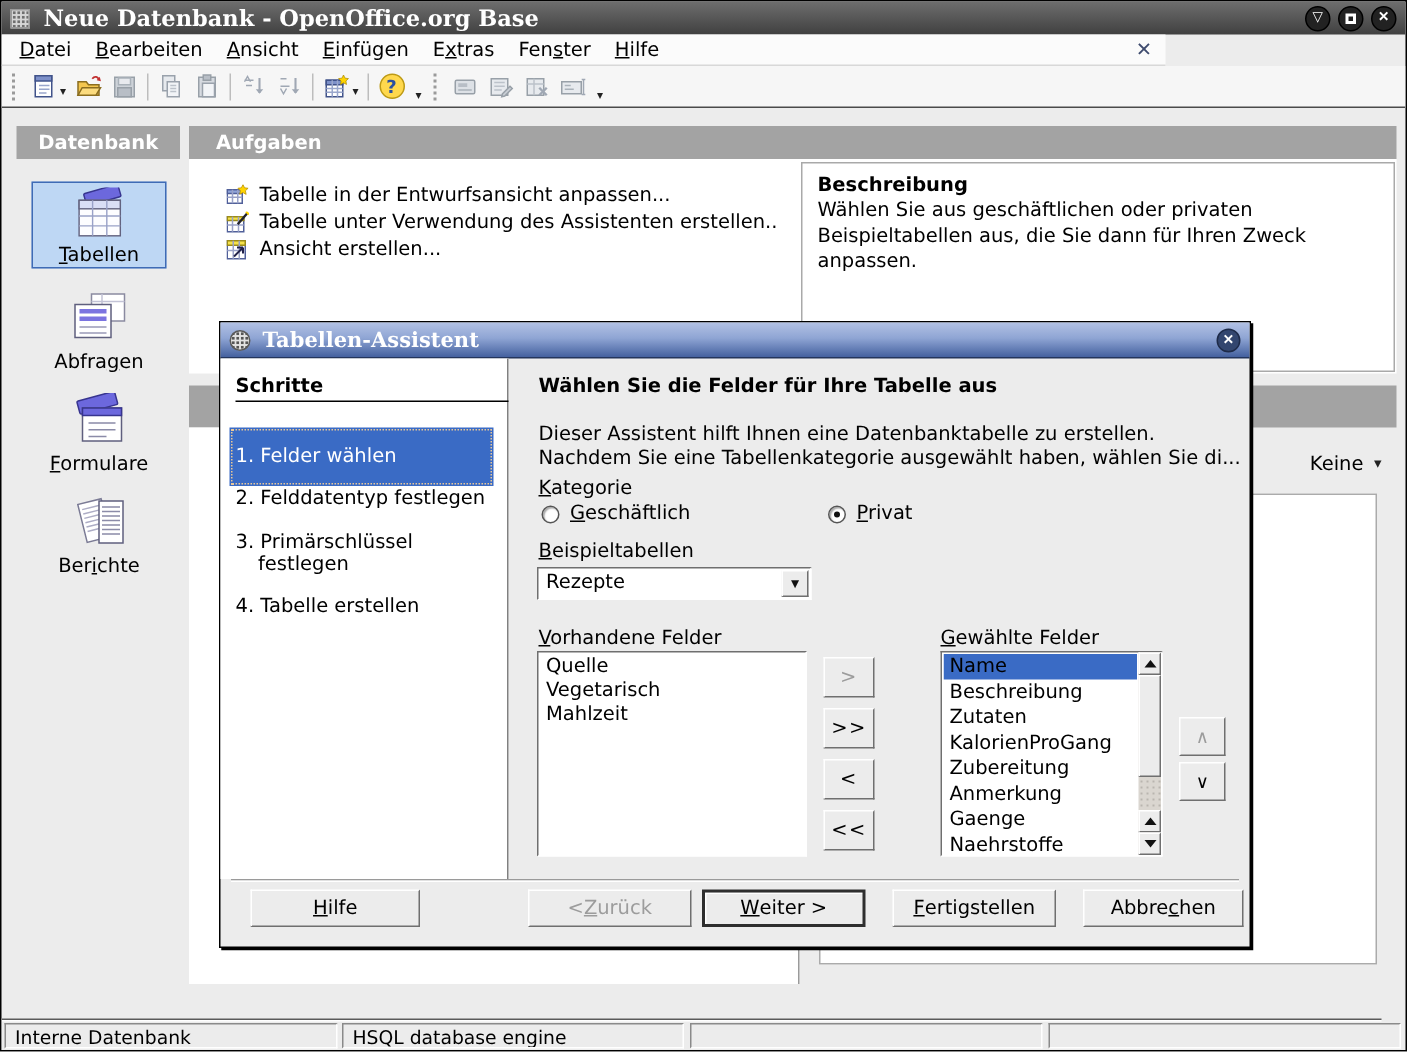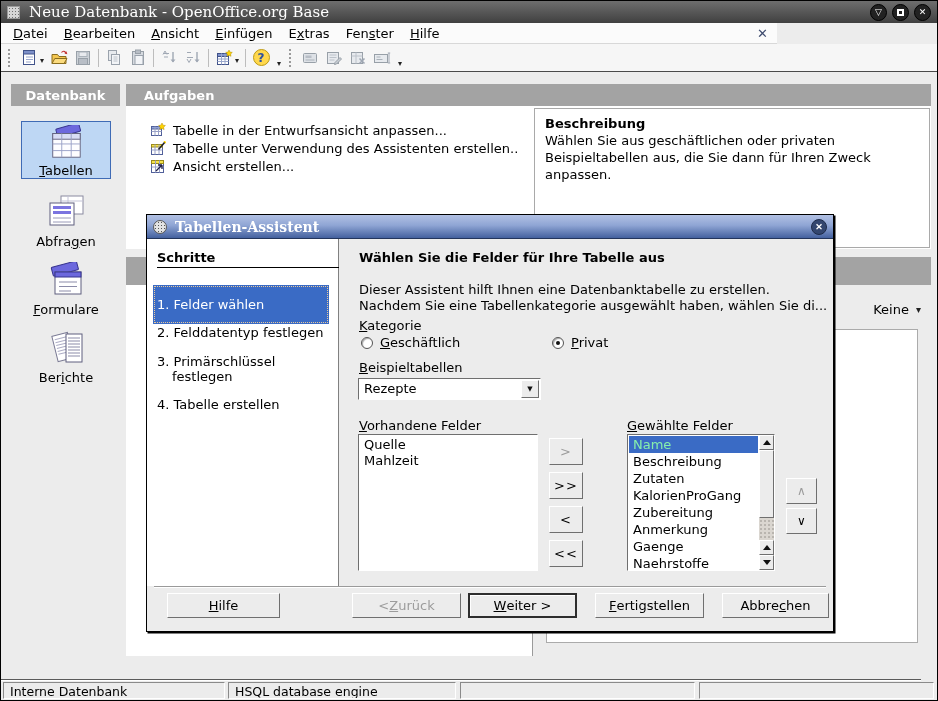--- a/index.html
+++ b/index.html
@@ -5,21 +5,21 @@
   *{box-sizing:border-box;margin:0;padding:0}
   body{margin:0;background:#707070;font-family:"DejaVu Sans",sans-serif}
   #win{position:relative;width:938px;height:701px;background:#ECECEC;border:1px solid #000;
        font-size:13px;color:#000;overflow:hidden}
   .abs{position:absolute}
   .mn{text-decoration:underline}
 
   
   #titlebar{left:0;top:0;width:936px;height:22px;background:linear-gradient(#6E6E6E,#404040);
     display:flex;align-items:center;padding:0 6px;color:#fff;
-    font-family:"DejaVu Serif",serif;font-weight:normal;font-size:15px}
+    font-family:"DejaVu Serif",serif;font-weight:bold;font-size:15px}
   #app-icon{width:13px;height:13px;margin-right:9px;background:#D6D6D6;border:1px solid #9a9a9a;
     background-image:radial-gradient(#6f6f6f 1px,transparent 1px);background-size:3px 3px}
   #win-controls{margin-left:auto;display:flex;gap:5px;align-items:center}
   .wc{width:17px;height:17px;border-radius:50%;background:#222;border:1px solid #000;
     display:flex;align-items:center;justify-content:center;color:#fff;font-size:9px;line-height:1}
   .wc .sq{width:7px;height:7px;border:2px solid #fff}
 
   #menubar{left:0;top:22px;width:776px;height:21px;background:#FBFBFB;border-bottom:1px solid #D8D8D8;
     display:flex;align-items:center;padding-left:4px}
   .menu-item{padding:2px 8px;cursor:default}
@@ -90,21 +90,21 @@
   #combo{left:19px;top:139px;width:183px;height:22px}
   #combo-value{position:absolute;left:5px;top:2px}
   #combo-btn{position:absolute;right:1px;top:1px;bottom:1px;width:18px;display:flex;align-items:center;justify-content:center}
   #combo-btn .arr{font-size:7px;color:#111}
   .listbox{background:#fff;border:1px solid;border-color:#6F6F6F #FFF #FFF #6F6F6F}
   #list-avail{left:19px;top:195px;width:180px;height:137px;padding:2px 0}
   #list-avail .li{padding:0 5px;line-height:16px}
   #list-sel{left:288px;top:195px;width:148px;height:137px}
   #list-sel .items{position:absolute;left:1px;top:1px;right:16px;bottom:1px;overflow:hidden}
   #list-sel .li{height:17px;line-height:17px;padding:0 4px;white-space:nowrap}
-  .li.sel{background:#3A6BC5;color:#86efac}
+  .li.sel{background:#3A6BC5;color:#000000}
   .xfer{width:34px;height:27px;letter-spacing:1px}
   .movebtn{width:31px;height:26px;font-size:12px}
   
   #sb{position:absolute;right:0;top:0;bottom:0;width:15px;background:#DAD6D0;
     background-image:radial-gradient(#b9b5af 1px,transparent 1px);background-size:4px 4px}
   .sb-btn{position:absolute;left:0;width:15px;height:15px;display:flex;align-items:center;justify-content:center}
   .tri-up{width:0;height:0;border:4px solid transparent;border-bottom:5px solid #111;margin-top:-4px}
   .tri-down{width:0;height:0;border:4px solid transparent;border-top:5px solid #111;margin-bottom:-4px}
   #sb-thumb{position:absolute;left:0;top:15px;width:15px;height:68px}
   #dlg-sep{left:7px;top:371px;width:672px;height:2px;border-top:1px solid #9a9a9a;border-bottom:1px solid #fff}
@@ -375,20 +375,21 @@
       <div id="combo" class="abs sunken">
         <span id="combo-value">Rezepte</span>
         <span id="combo-btn" class="raised">
           <span class="arr">▼</span>
         </span>
       </div>
 
       <div class="abs flabel" style="left:20px;top:179px"><span class="mn">V</span>orhandene Felder</div>
       <div id="list-avail" class="abs listbox">
         <div class="li">Quelle</div>
+        <div class="li">Vegetarisch</div>
         <div class="li">Mahlzeit</div>
       </div>
 
       <div class="abs btn raised xfer disabled" style="left:210px;top:199px">&gt;</div>
       <div class="abs btn raised xfer" style="left:210px;top:233px">&gt;&gt;</div>
       <div class="abs btn raised xfer" style="left:210px;top:267px">&lt;</div>
       <div class="abs btn raised xfer" style="left:210px;top:301px">&lt;&lt;</div>
 
       <div class="abs flabel" style="left:288px;top:179px"><span class="mn">G</span>ewählte Felder</div>
       <div id="list-sel" class="abs listbox">

